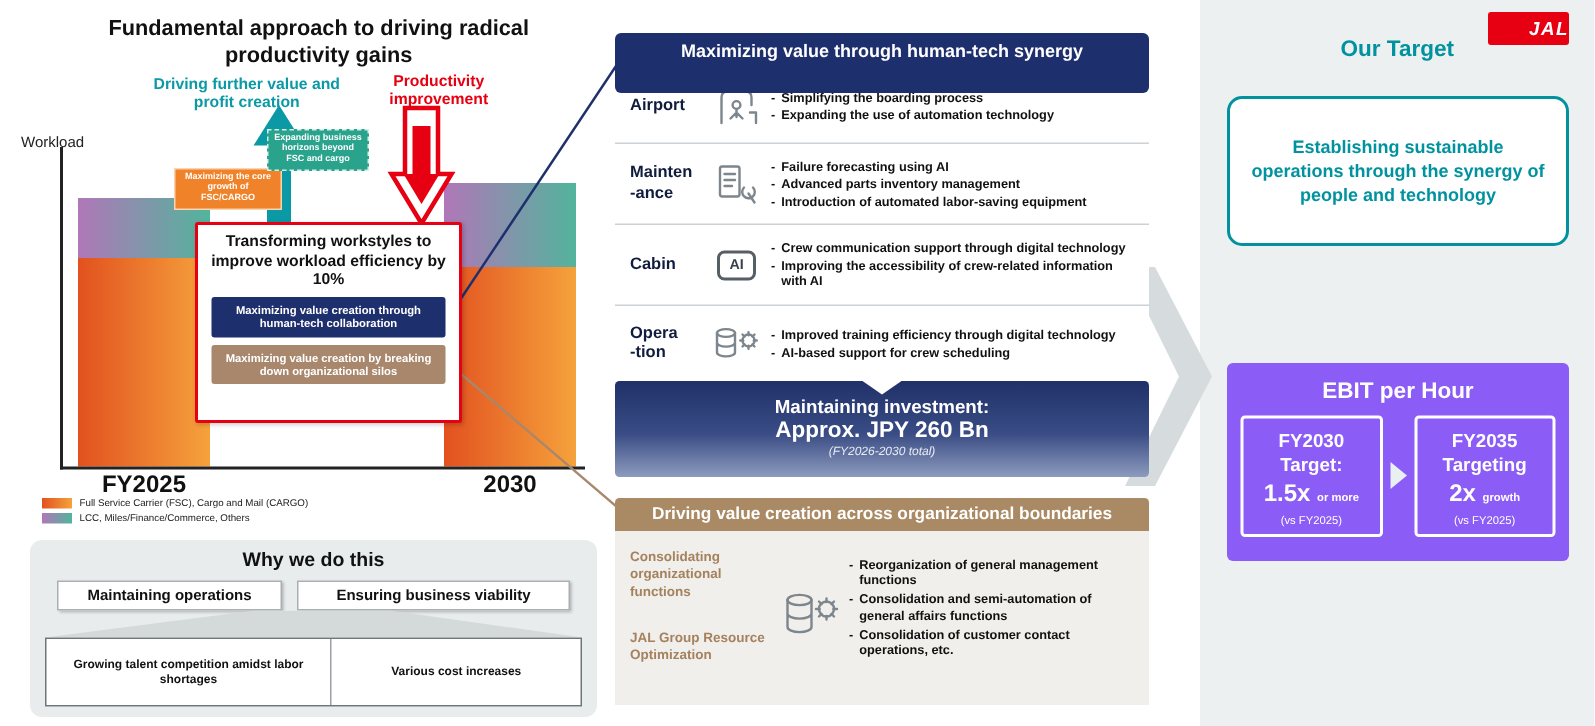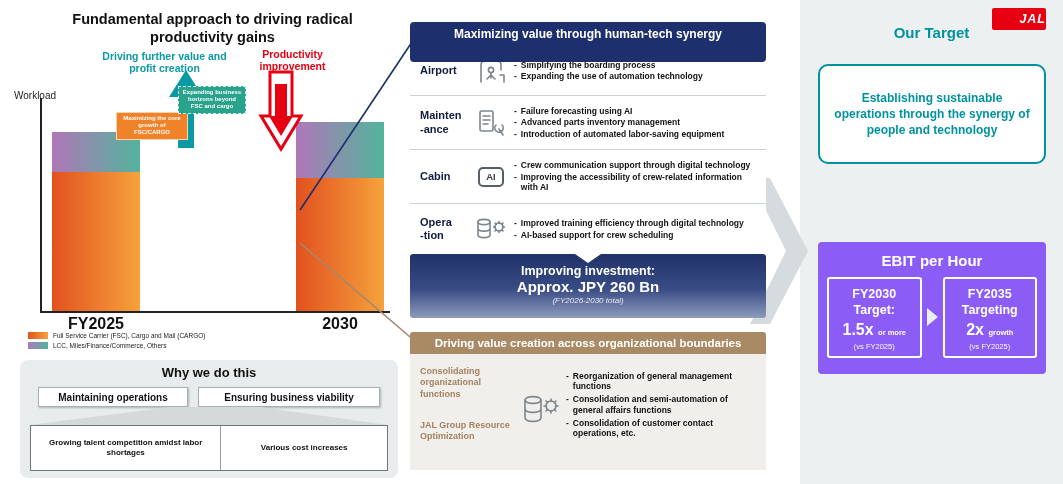--- a/index.html
+++ b/index.html
@@ -108,20 +108,25 @@
     <polygon points="18,0 35,27 26,27 26,78 10,78 10,27 1,27" fill="#0b9aa5"></polygon>
   </svg>
   <svg class="abs" style="left:258px; top:70px; z-index:2;" width="46" height="82" viewBox="0 0 46 82">
     <polygon points="12,2 34,2 34,46 43,46 23,79 3,46 12,46" fill="#fff" stroke="#e60012" stroke-width="3"></polygon>
     <polygon points="17,14 29,14 29,46 35,46 23,66 11,46 17,46" fill="#e60012"></polygon>
   </svg>
 
   <div class="abs tag-orange" style="left:116px; top:112px; width:72px;">Maximizing the core growth of FSC/CARGO</div>
   <div class="abs tag-teal" style="left:178px; top:86px; width:68px;">Expanding business horizons beyond FSC and cargo</div>
 
+  <div class="abs callout" style="left:130px; top:148px; width:178px; height:134px;">
+    <div class="callout-title">Transforming workstyles to improve workload efficiency by 10%</div>
+    <div class="callout-navy">Maximizing value creation through human-tech collaboration</div>
+    <div class="callout-brown">Maximizing value creation by breaking down organizational silos</div>
+  </div>
 
   <div class="abs x-label" style="left:61px; top:315px; width:70px;">FY2025</div>
   <div class="abs x-label" style="left:305px; top:315px; width:70px;">2030</div>
 
   <div class="abs legend-sw bar-orange" style="left:28px; top:332px;"></div>
   <div class="abs legend-txt" style="left:53px; top:332px;">Full Service Carrier (FSC), Cargo and Mail (CARGO)</div>
   <div class="abs legend-sw bar-purple" style="left:28px; top:342px;"></div>
   <div class="abs legend-txt" style="left:53px; top:342px;">LCC, Miles/Finance/Commerce, Others</div>
 
   <div class="abs why-panel" style="left:20px; top:360px; width:378px; height:118px;">
@@ -200,21 +205,21 @@
       </div>
       <div class="row-bullets">
         <div class="bullet">Improved training efficiency through digital technology</div>
         <div class="bullet">AI-based support for crew scheduling</div>
       </div>
     </div>
   </div>
 
   <div class="abs invest" style="left:410px; top:254px; width:356px; height:64px;">
     <div class="invest-notch"></div>
-    <div class="inv1">Improving investment:</div>
+    <div class="inv1">Maintaining investment:</div>
     <div class="inv2">Approx. JPY 260 Bn</div>
     <div class="inv3">(FY2026-2030 total)</div>
   </div>
 
   <div class="abs org-header" style="left:410px; top:332px; width:356px; height:22px;">Driving value creation across organizational boundaries</div>
   <div class="abs org-body" style="left:410px; top:354px; width:356px; height:116px;">
     <div class="abs org-label" style="left:10px; top:12px; width:96px;">Consolidating organizational functions</div>
     <div class="abs org-label" style="left:10px; top:66px; width:96px;">JAL Group Resource Optimization</div>
     <div class="abs" style="left:110px; top:32px;">
       <svg class="icon" width="40" height="50" viewBox="0 0 40 50">

